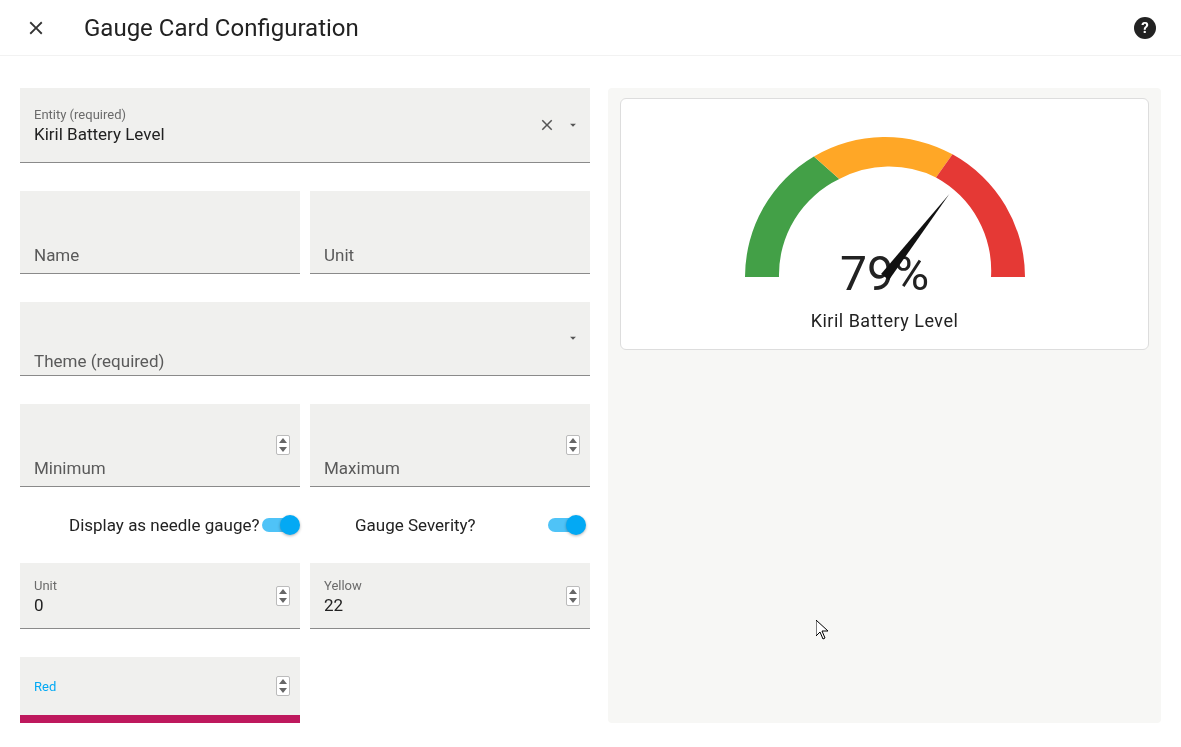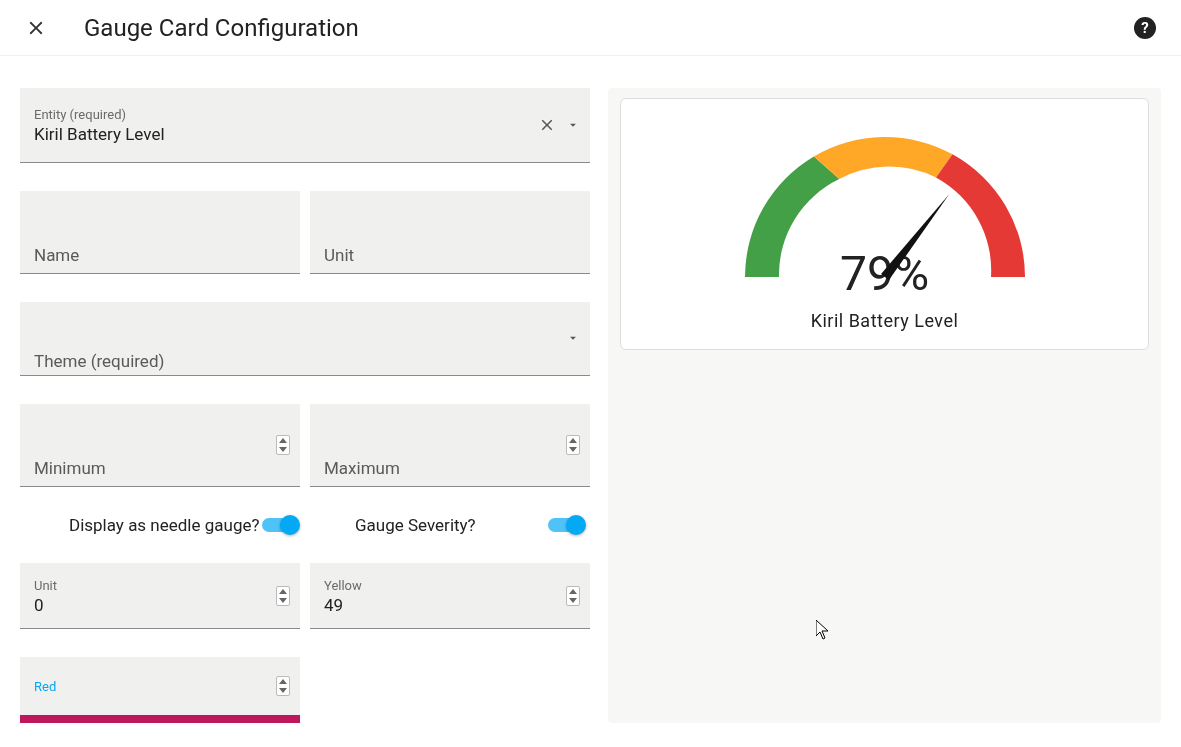--- a/index.html
+++ b/index.html
@@ -287,21 +287,21 @@
         <div class="field-label-float">Unit</div>
         <div class="field-value">0</div>
         <div class="spinner-icon">
           <svg width="8" height="14" viewBox="0 0 8 14">
               <path d="M4 0 L8 5 H0 Z M4 14 L0 9 H8 Z" fill="#666"></path>
             </svg>
         </div>
       </div>
       <div class="field">
         <div class="field-label-float">Yellow</div>
-        <div class="field-value">49</div>
+        <div class="field-value">22</div>
         <div class="spinner-icon">
           <svg width="8" height="14" viewBox="0 0 8 14">
               <path d="M4 0 L8 5 H0 Z M4 14 L0 9 H8 Z" fill="#666"></path>
             </svg>
         </div>
       </div>
     </div>
 
     <div class="row">
       <div class="field focused" style="max-width:280px">

